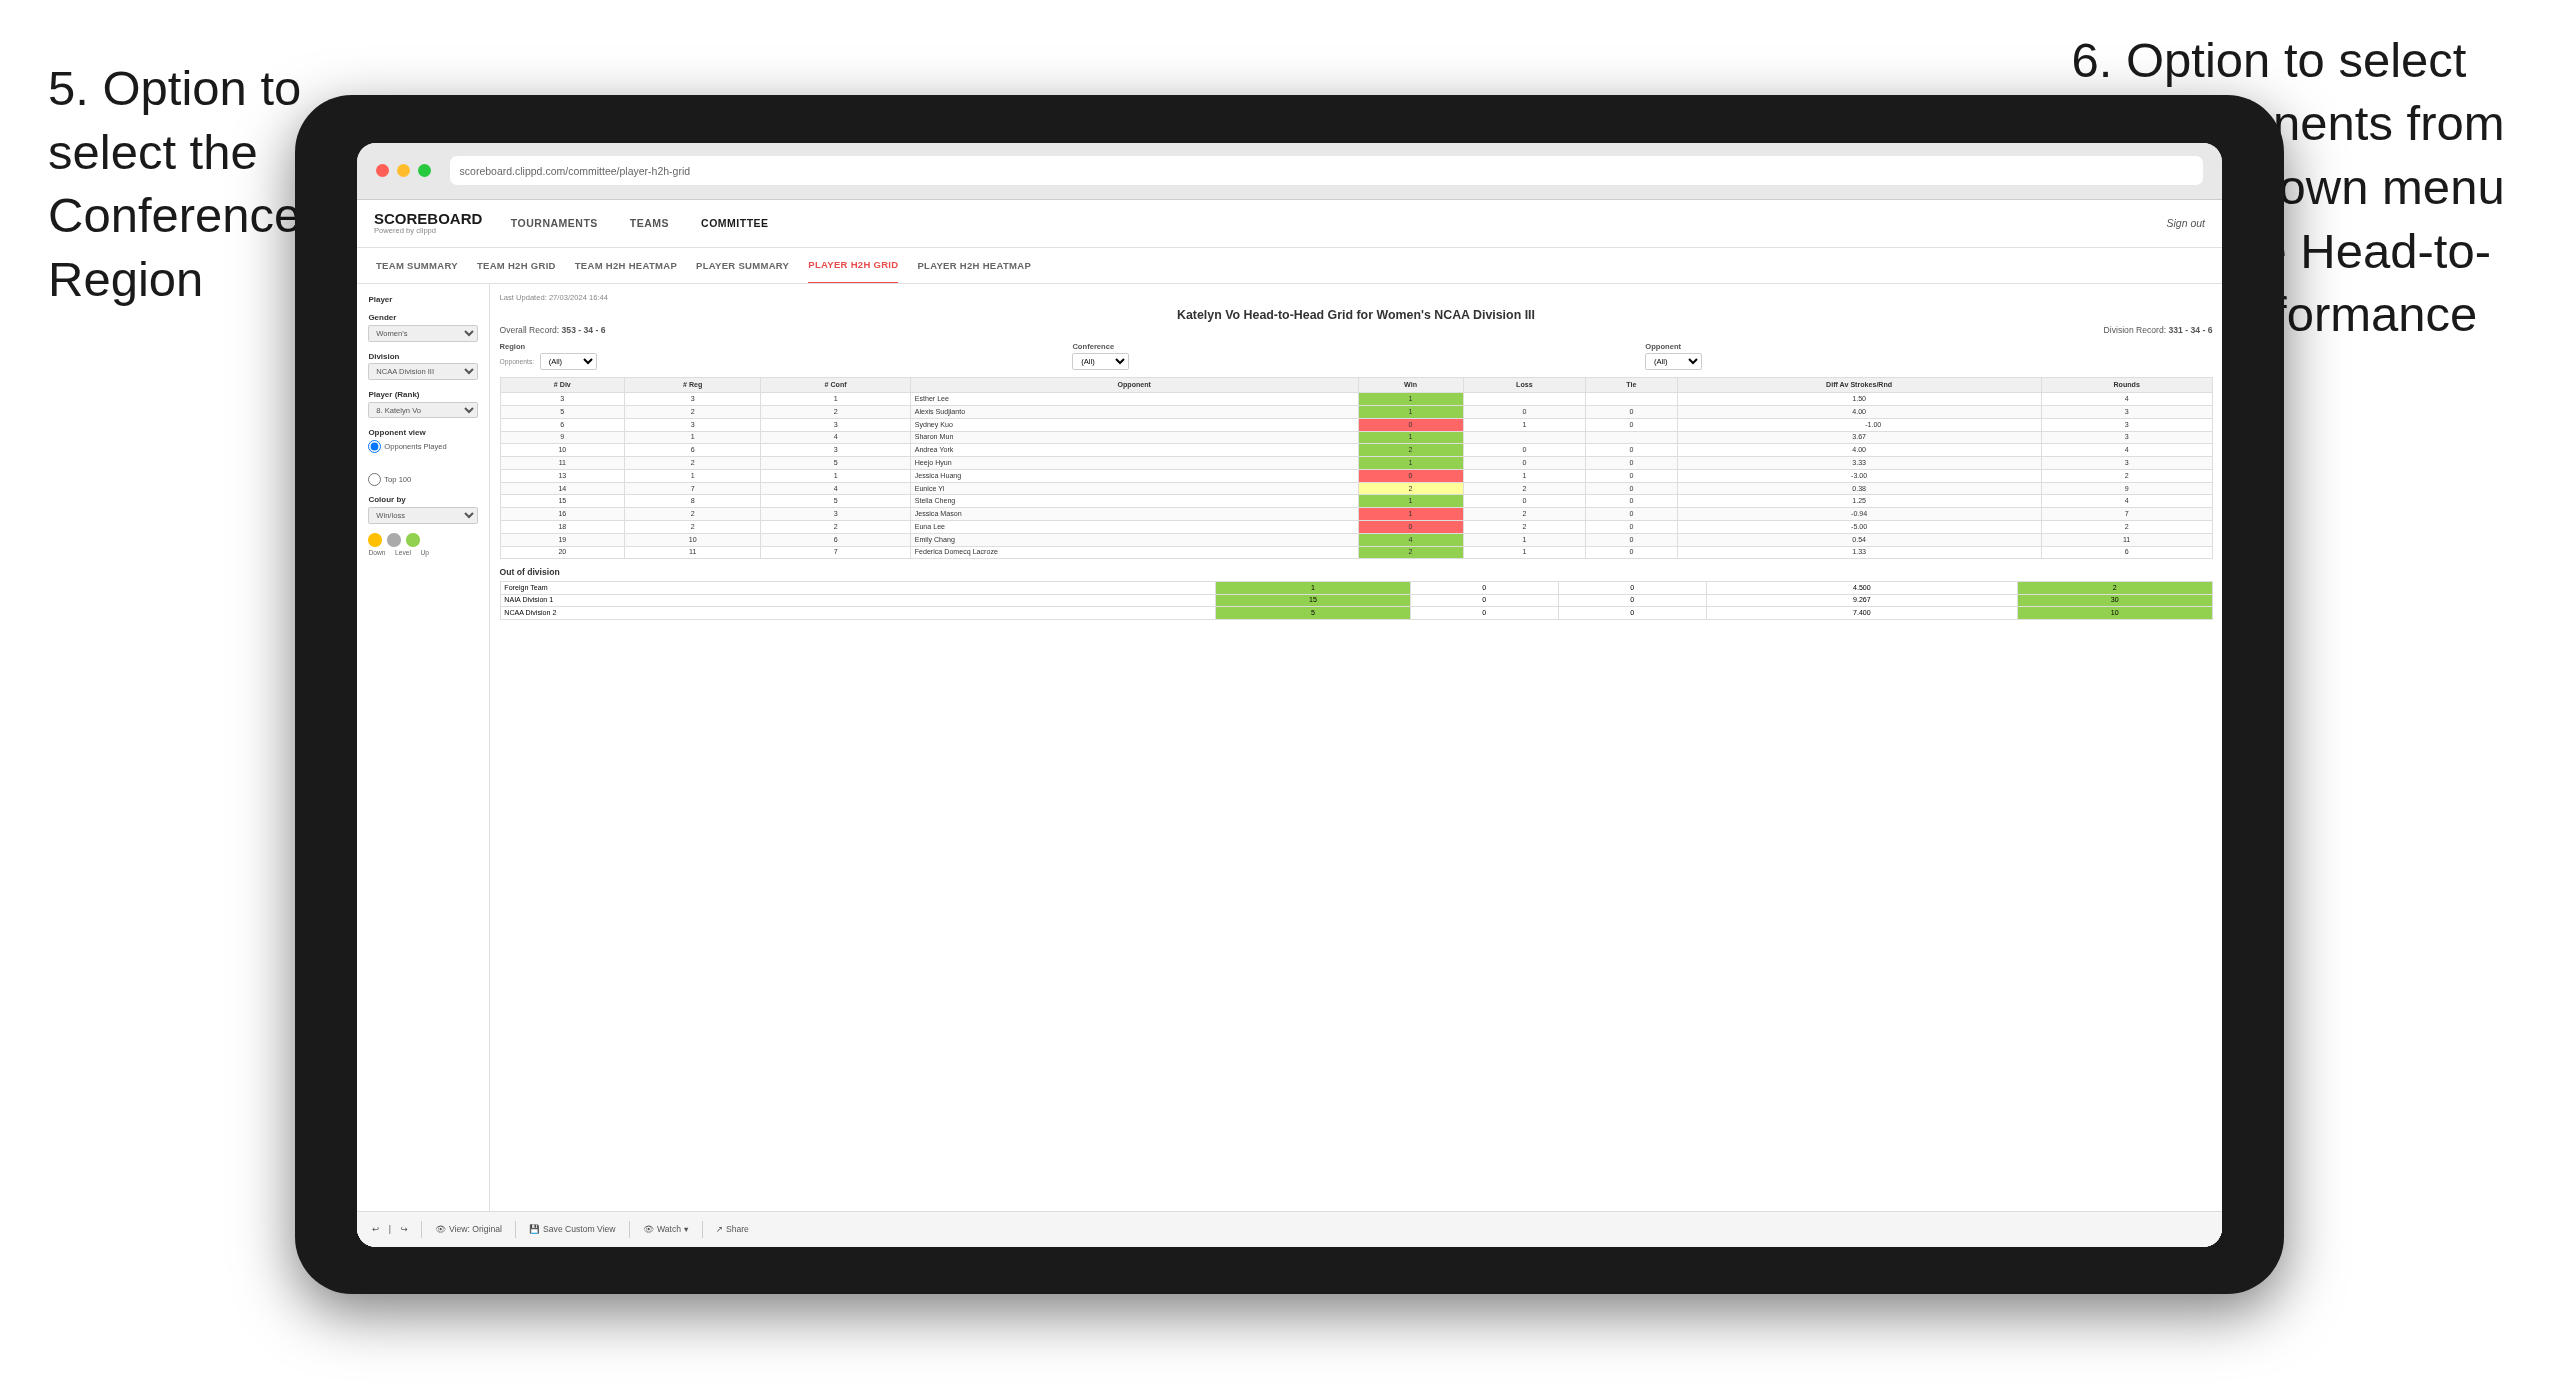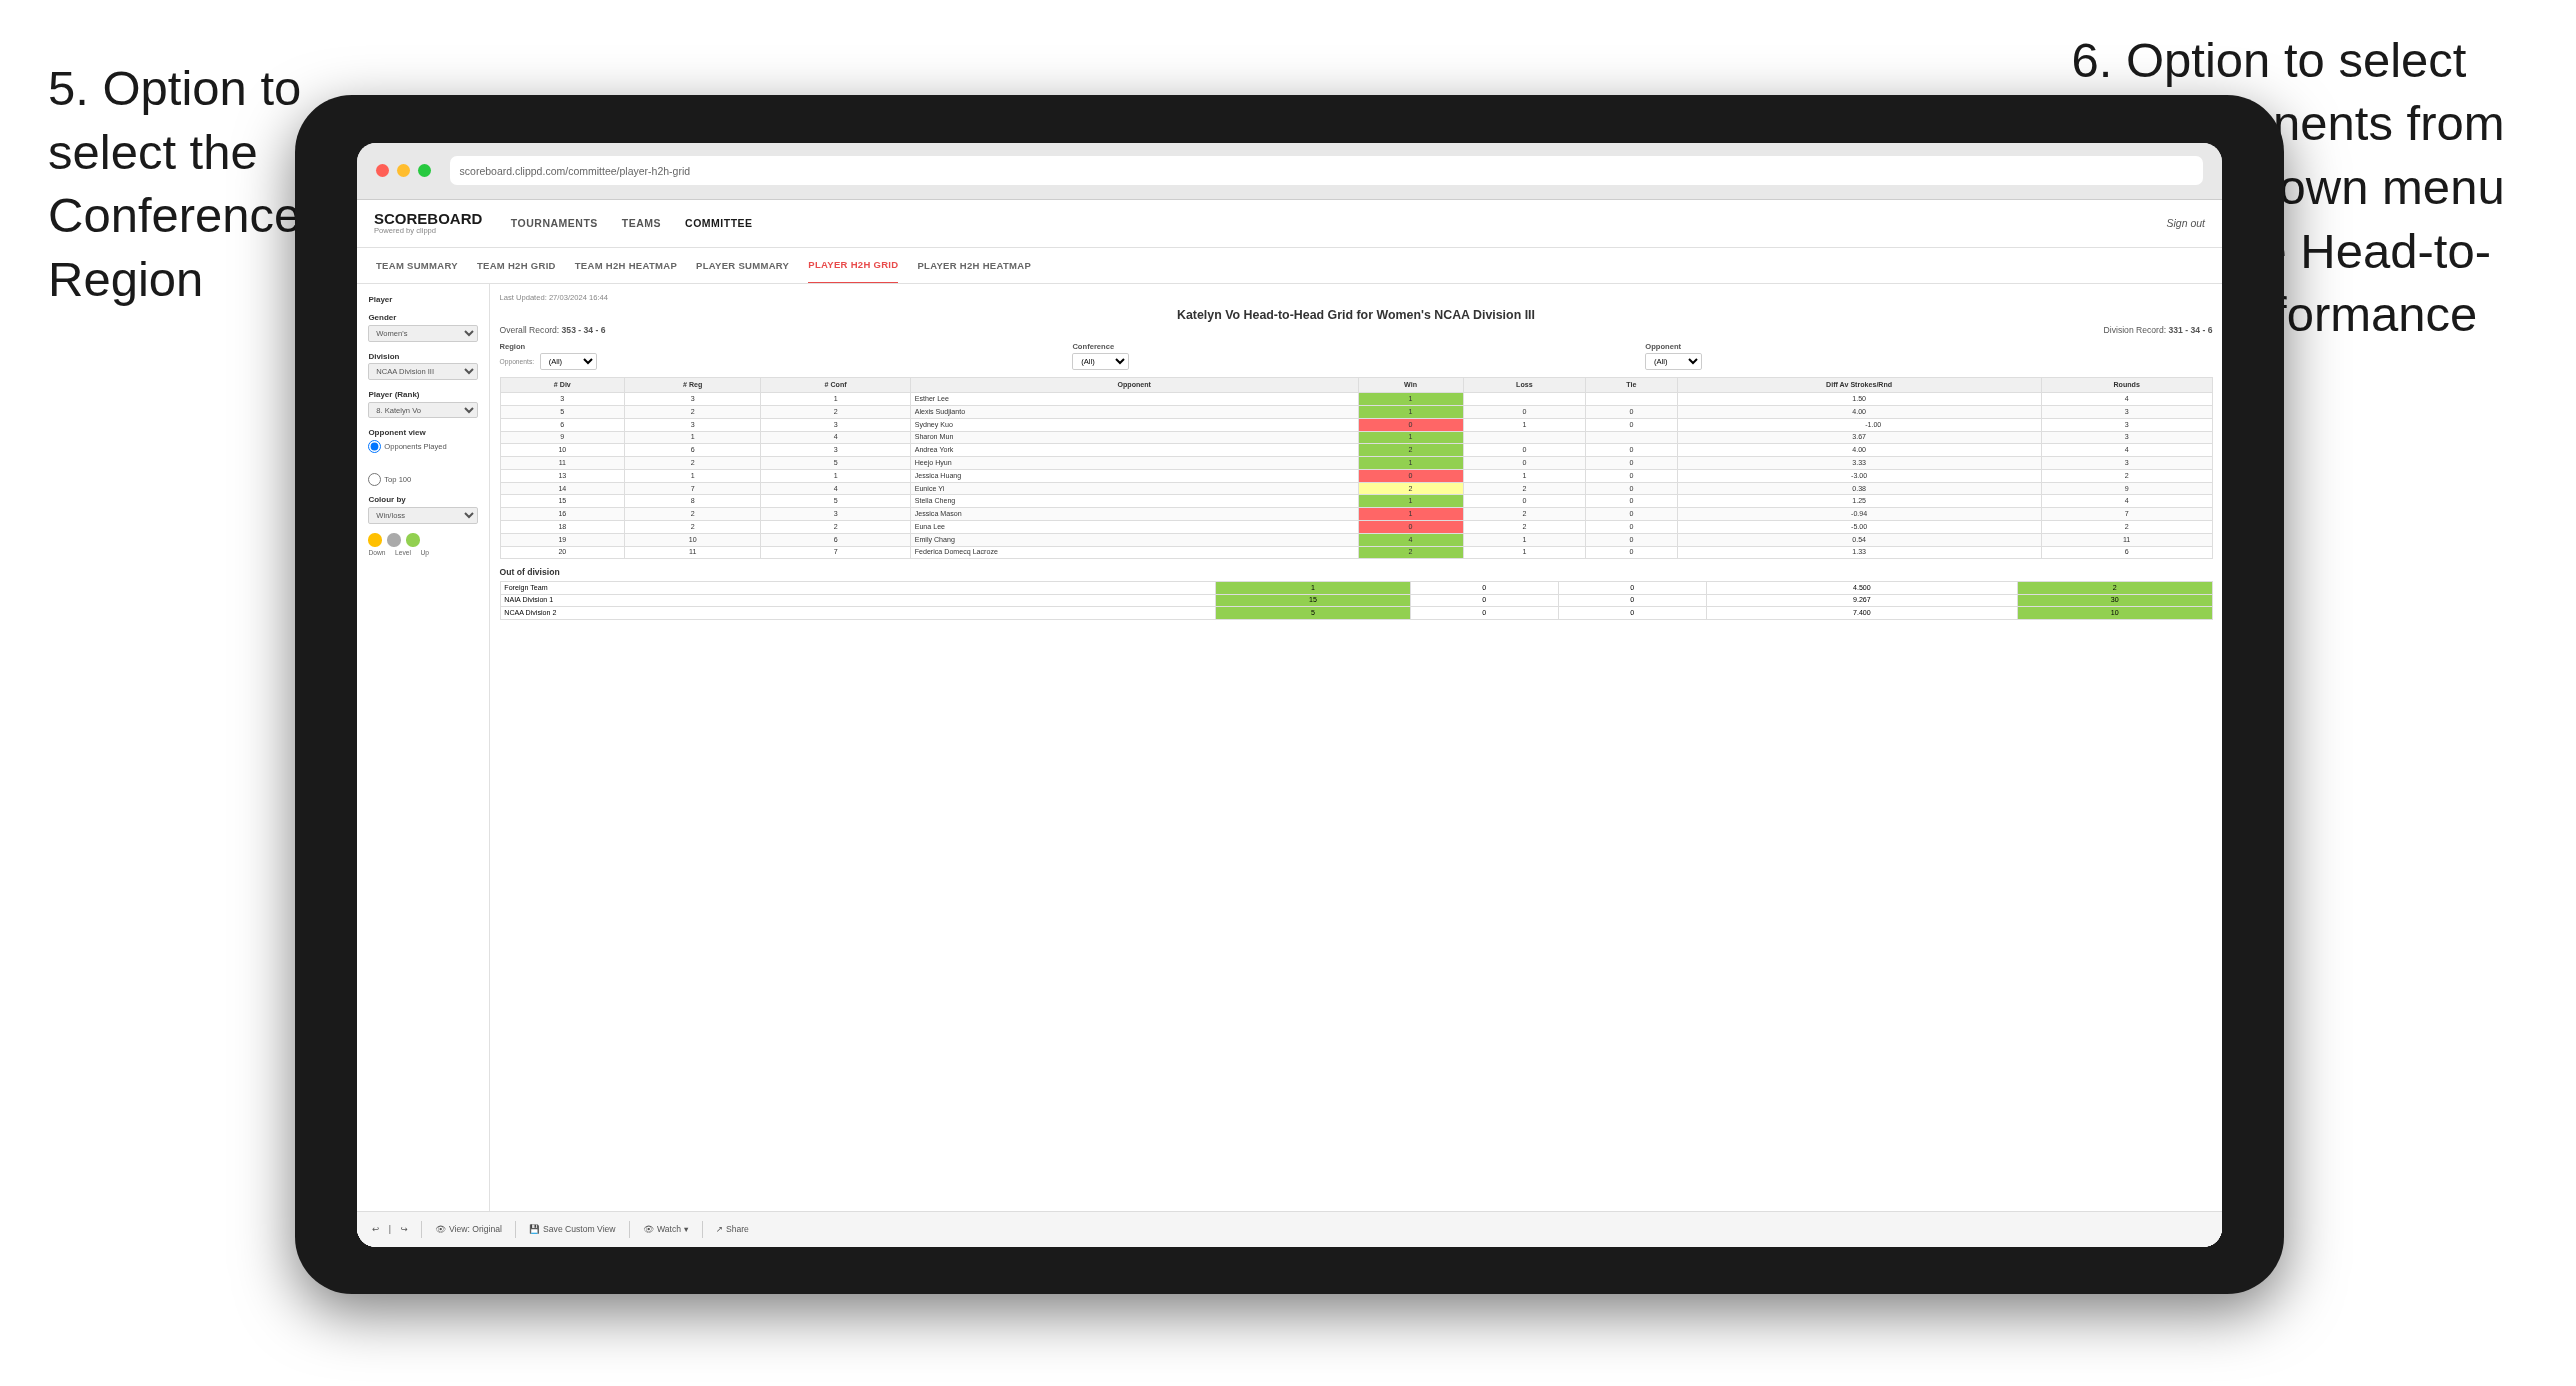--- a/index.html
+++ b/index.html
@@ -128,21 +128,21 @@
       line-height: 1;
     }
     .logo-sub {
       font-size: 7.6px;
       color: #888;
       font-weight: 400;
     }
 
     .nav-items {
       display: flex;
-      gap: 24px;
+      gap: 32px;
     }
 
     .nav-item {
       font-size: 10.5px;
       color: #555;
       cursor: pointer;
       font-weight: 600;
       letter-spacing: 0.5px;
     }
     .nav-item.active {

